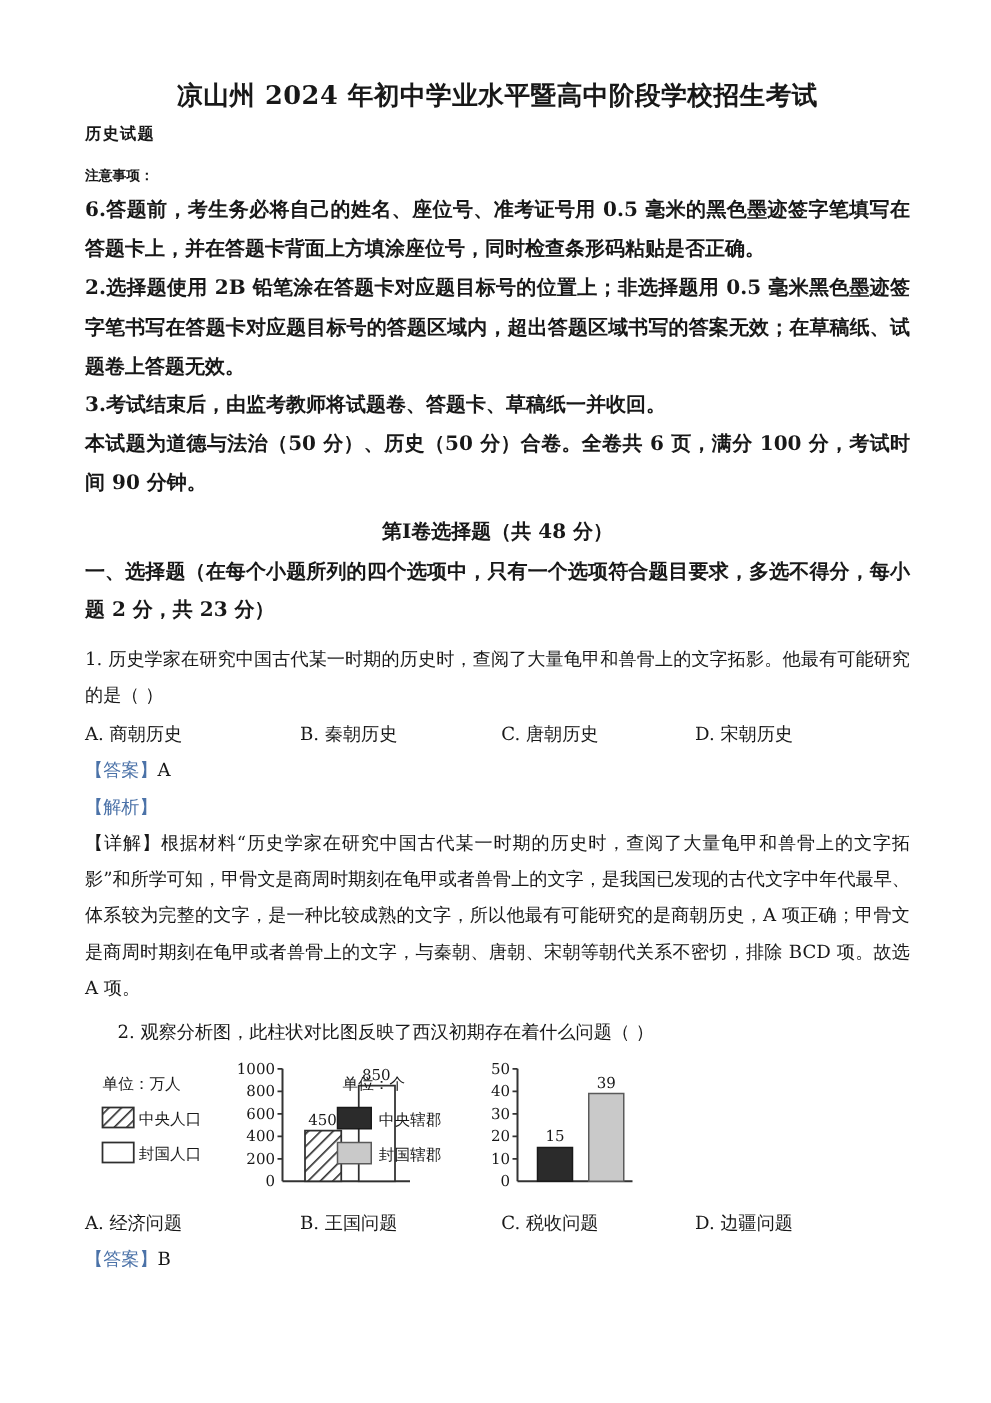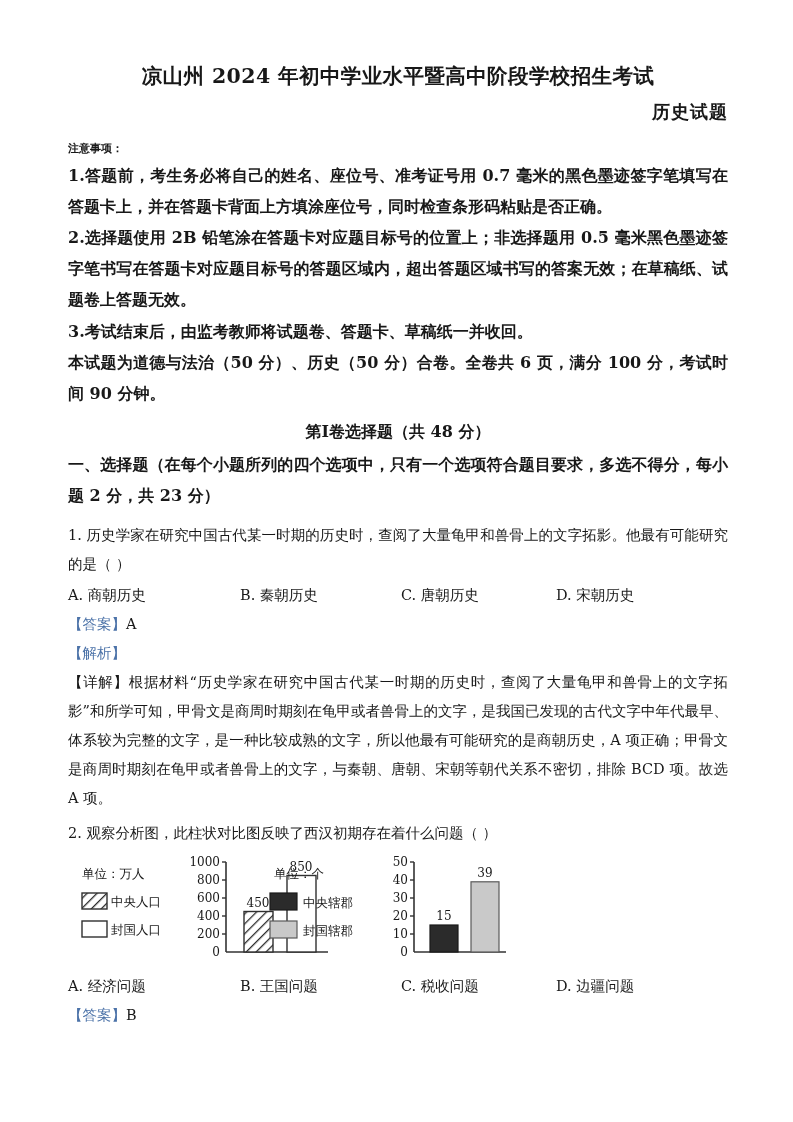--- a/index.html
+++ b/index.html
@@ -32,22 +32,22 @@
   
   .doc-title {
     text-align: center;
     font-size: 20.5px;
     font-weight: bold;
     letter-spacing: 0.4px;
     line-height: 1.45;
     margin: 0 0 4px 0;
   }
   .doc-subtitle {
-    text-align: right;
-    font-size: 18px;
+    text-align: left;
+    font-size: 13px;
     font-weight: bold;
     letter-spacing: 1px;
     line-height: 1.5;
     margin: 6px 0 14px 0;
   }
 
   
   .notice-label {
     font-size: 11px;
     font-weight: bold;
@@ -81,21 +81,21 @@
   }
 
   
   .q-stem {
     font-size: 14.5px;
     line-height: 2.0;
     margin: 10px 0 0 0;
     text-align: justify;
     text-justify: inter-ideograph;
   }
-  .q-stem.tight { margin-top: 6px; }
+  .q-stem.tight { margin-top: 6px; margin-left: 26px; }
 
   .options {
     display: flex;
     font-size: 14.5px;
     line-height: 2.0;
     margin: 2px 0 0 0;
   }
   .opt {
     white-space: nowrap;
   }
@@ -136,21 +136,21 @@
 </head>
 <body>
 
 <div class="page">
   <div class="content">
 
     <div class="doc-title">凉山州 2024 年初中学业水平暨高中阶段学校招生考试</div>
     <div class="doc-subtitle">历史试题</div>
 
     <div class="notice-label">注意事项：</div>
-    <div class="notice-line">1.答题前，考生务必将自己的姓名、座位号、准考证号用 0.7 毫米的黑色墨迹签字笔填写在答题卡上，并在答题卡背面上方填涂座位号，同时检查条形码粘贴是否正确。</div>
+    <div class="notice-line">6.答题前，考生务必将自己的姓名、座位号、准考证号用 0.5 毫米的黑色墨迹签字笔填写在答题卡上，并在答题卡背面上方填涂座位号，同时检查条形码粘贴是否正确。</div>
     <div class="notice-line">2.选择题使用 2B 铅笔涂在答题卡对应题目标号的位置上；非选择题用 0.5 毫米黑色墨迹签字笔书写在答题卡对应题目标号的答题区域内，超出答题区域书写的答案无效；在草稿纸、试题卷上答题无效。</div>
     <div class="notice-line">3.考试结束后，由监考教师将试题卷、答题卡、草稿纸一并收回。</div>
     <div class="notice-line">本试题为道德与法治（50 分）、历史（50 分）合卷。全卷共 6 页，满分 100 分，考试时间 90 分钟。</div>
 
     <div class="section-center">第Ⅰ卷选择题（共 48 分）</div>
     <div class="section-head">一、选择题（在每个小题所列的四个选项中，只有一个选项符合题目要求，多选不得分，每小题 2 分，共 23 分）</div>
 
     <div class="q-stem">1. 历史学家在研究中国古代某一时期的历史时，查阅了大量龟甲和兽骨上的文字拓影。他最有可能研究的是（    ）</div>
     <div class="options">
       <span class="opt opt-a">A. 商朝历史</span>

